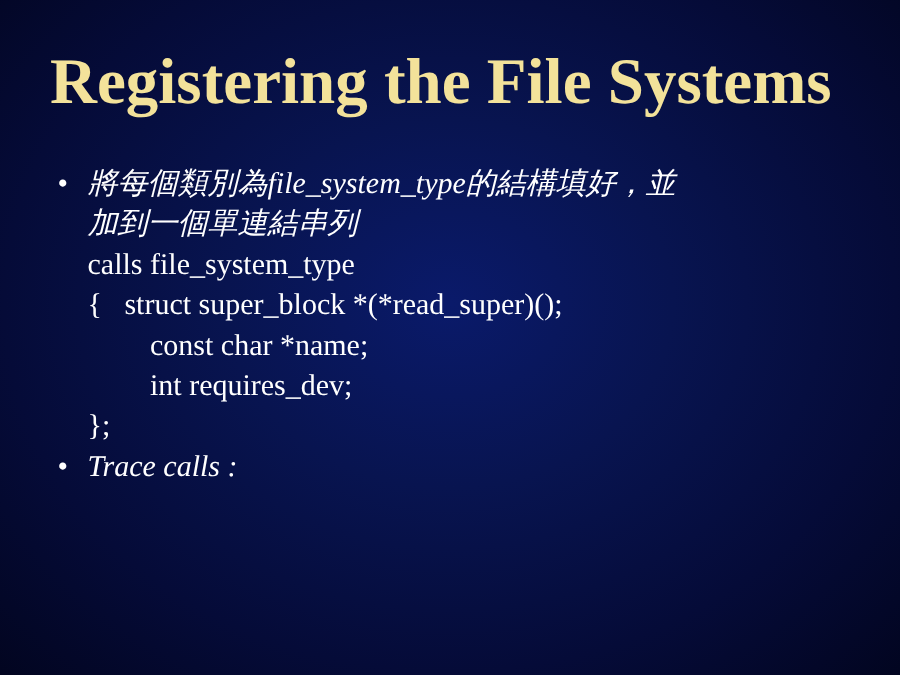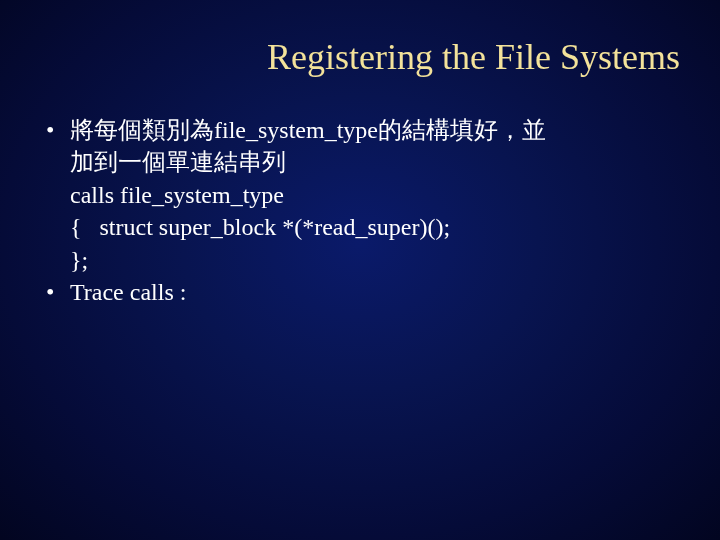--- a/index.html
+++ b/index.html
@@ -15,42 +15,43 @@
     color: #ffffff;
   }
   .slide {
     width: 720px;
     height: 540px;
     box-sizing: border-box;
     padding: 28px 40px 20px 40px;
   }
   .title {
     color: #f3e29a;
-    font-size: 36px;
-    text-align: right;
+    font-size: 52px;
+    text-align: left;
     margin-top: 8px;
     margin-bottom: 36px;
-    font-weight: normal;
+    font-weight: bold;
   }
   .content {
     font-size: 24px;
     line-height: 1.35;
   }
   .bullet-row {
     display: flex;
     align-items: flex-start;
   }
   .bullet-dot {
     width: 30px;
     flex-shrink: 0;
     padding-left: 6px;
     box-sizing: border-box;
   }
   .bullet-body {
     flex: 1;
+    font-style: italic;
   }
   .indent1 {
     padding-left: 30px;
   }
   .indent2 {
     padding-left: 30px;
   }
   .indent2 .line-pad {
     padding-left: 50px;
   }
@@ -73,20 +74,22 @@
     </div>
 
     <div class="indent1">
       <div>calls file_system_type</div>
     </div>
 
     <div class="indent2">
       <div>
         <span>{</span>&nbsp;&nbsp;&nbsp;<span>struct super_block *(*read_super)();</span>
       </div>
+      <div class="line-pad">const char *name;</div>
+      <div class="line-pad">int  requires_dev;</div>
       <div>};</div>
     </div>
 
     <div class="bullet-row">
       <div class="bullet-dot">•</div>
       <div class="bullet-body">
         <div>Trace calls :</div>
       </div>
     </div>
 

